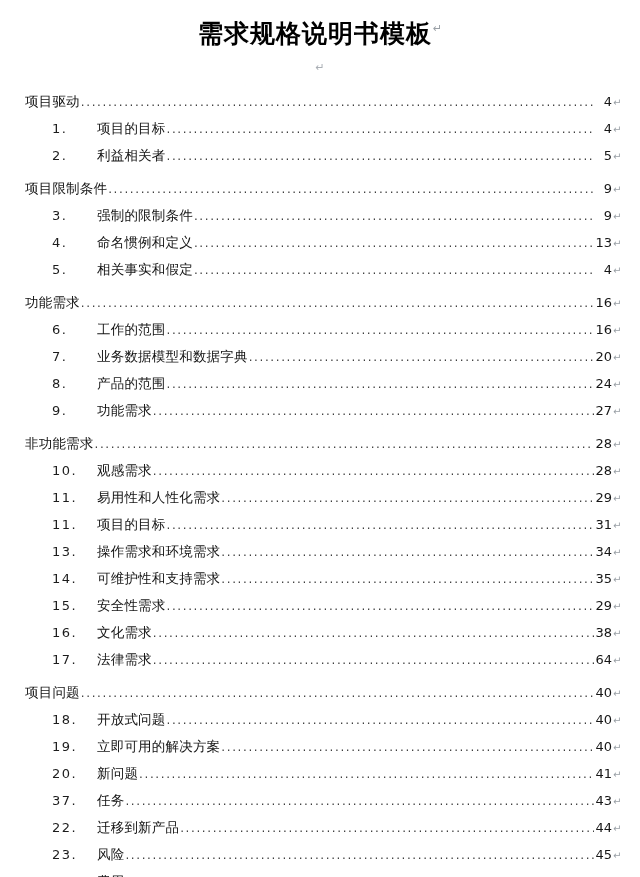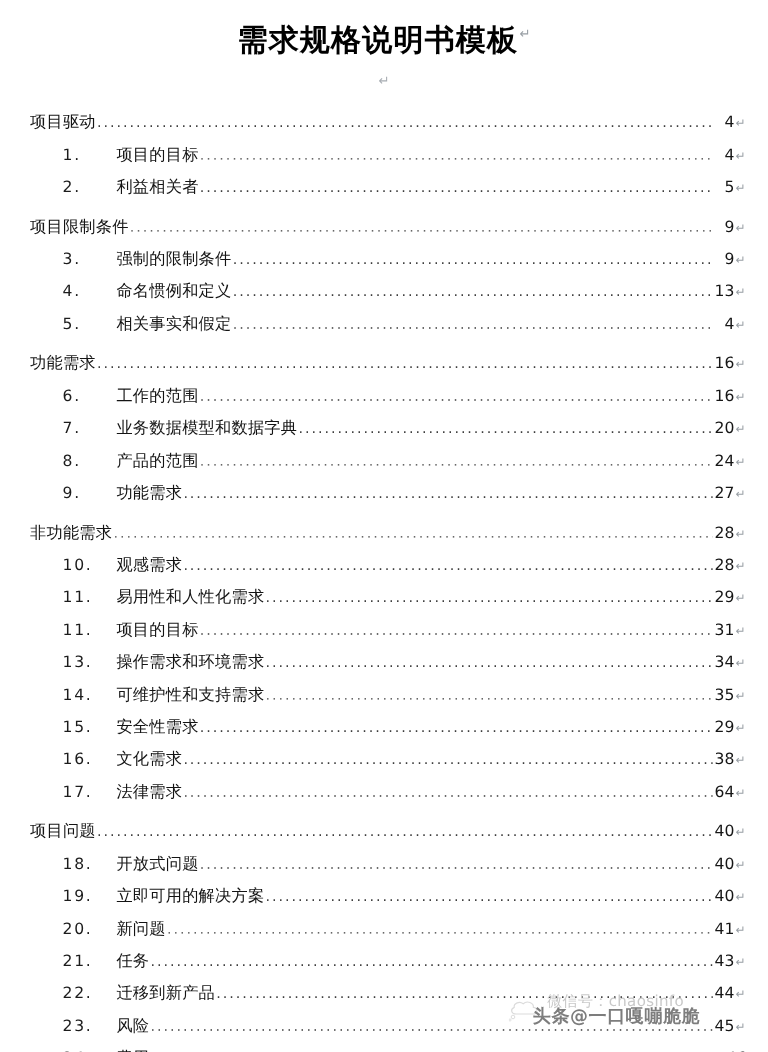--- a/index.html
+++ b/index.html
@@ -357,21 +357,21 @@
         <span class="ret">↵</span>
       </div>
       <div class="toc-row level2">
         <span class="num">20.</span>
         <span class="label">新问题</span>
         <span class="leader"></span>
         <span class="pageno">41</span>
         <span class="ret">↵</span>
       </div>
       <div class="toc-row level2">
-        <span class="num">21.</span>
+        <span class="num">37.</span>
         <span class="label">任务</span>
         <span class="leader"></span>
         <span class="pageno">43</span>
         <span class="ret">↵</span>
       </div>
       <div class="toc-row level2">
         <span class="num">22.</span>
         <span class="label">迁移到新产品</span>
         <span class="leader"></span>
         <span class="pageno">44</span>
@@ -385,23 +385,14 @@
         <span class="ret">↵</span>
       </div>
       <div class="toc-row level2">
         <span class="num">24.</span>
         <span class="label">费用</span>
         <span class="leader"></span>
         <span class="pageno">46</span>
       </div>
     </div>
 
-  <div class="watermark">
-    <svg class="wm-icon" viewBox="0 0 60 40">
-      <path d="M12 26 C4 26 2 18 9 15 C8 8 18 4 24 9 C30 3 42 7 41 15 C49 16 49 26 40 26 Z" fill="none" stroke="#b0b0b0" stroke-width="2"></path>
-      <circle cx="7" cy="31" r="3" fill="none" stroke="#b0b0b0" stroke-width="1.6"></circle>
-      <circle cx="2" cy="36" r="1.8" fill="none" stroke="#b0b0b0" stroke-width="1.4"></circle>
-    </svg>
-    <div class="wm-line wm-top">微信号：chaosinfo</div>
-    <div class="wm-line wm-bottom">头条@一口嘎嘣脆脆</div>
-  </div>
 
 </div>
 
 </body></html>

